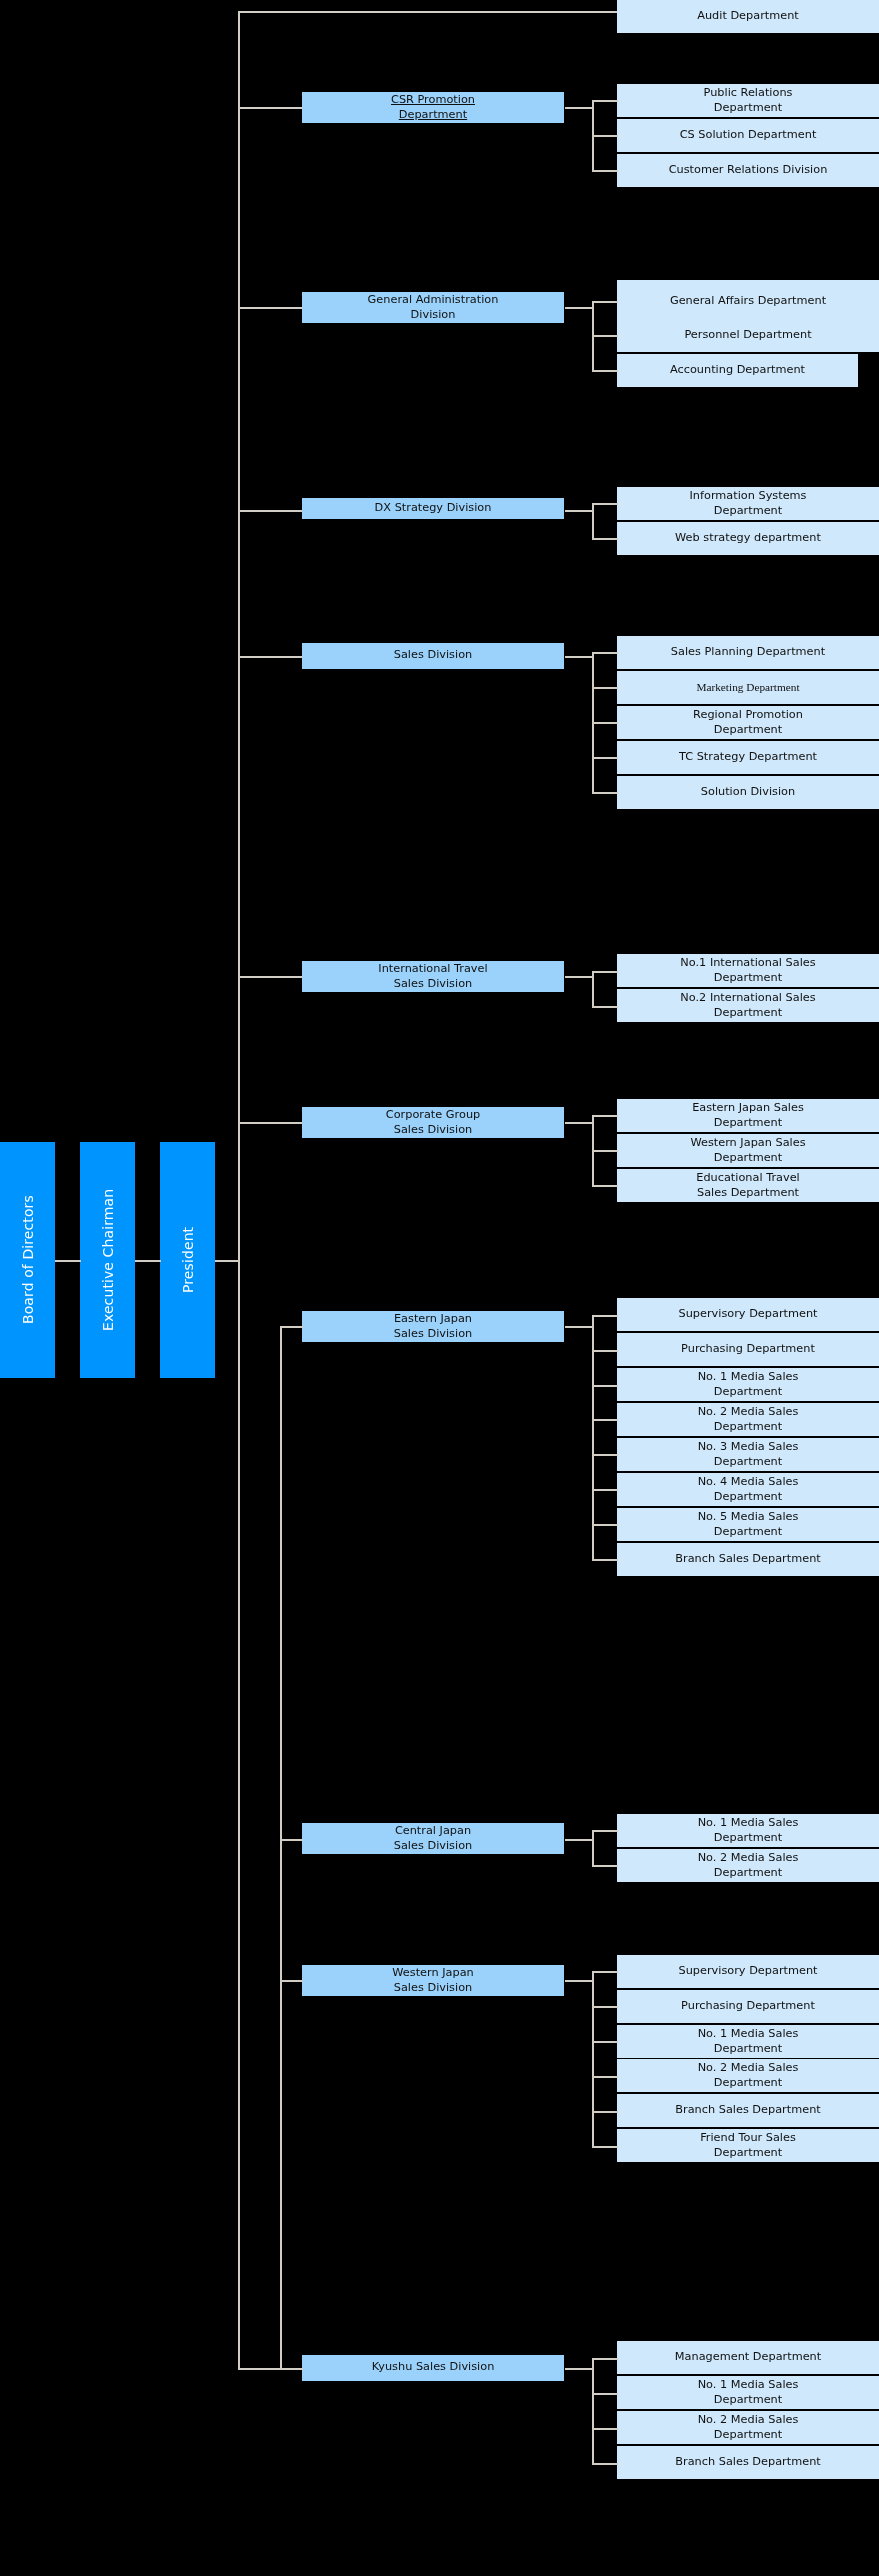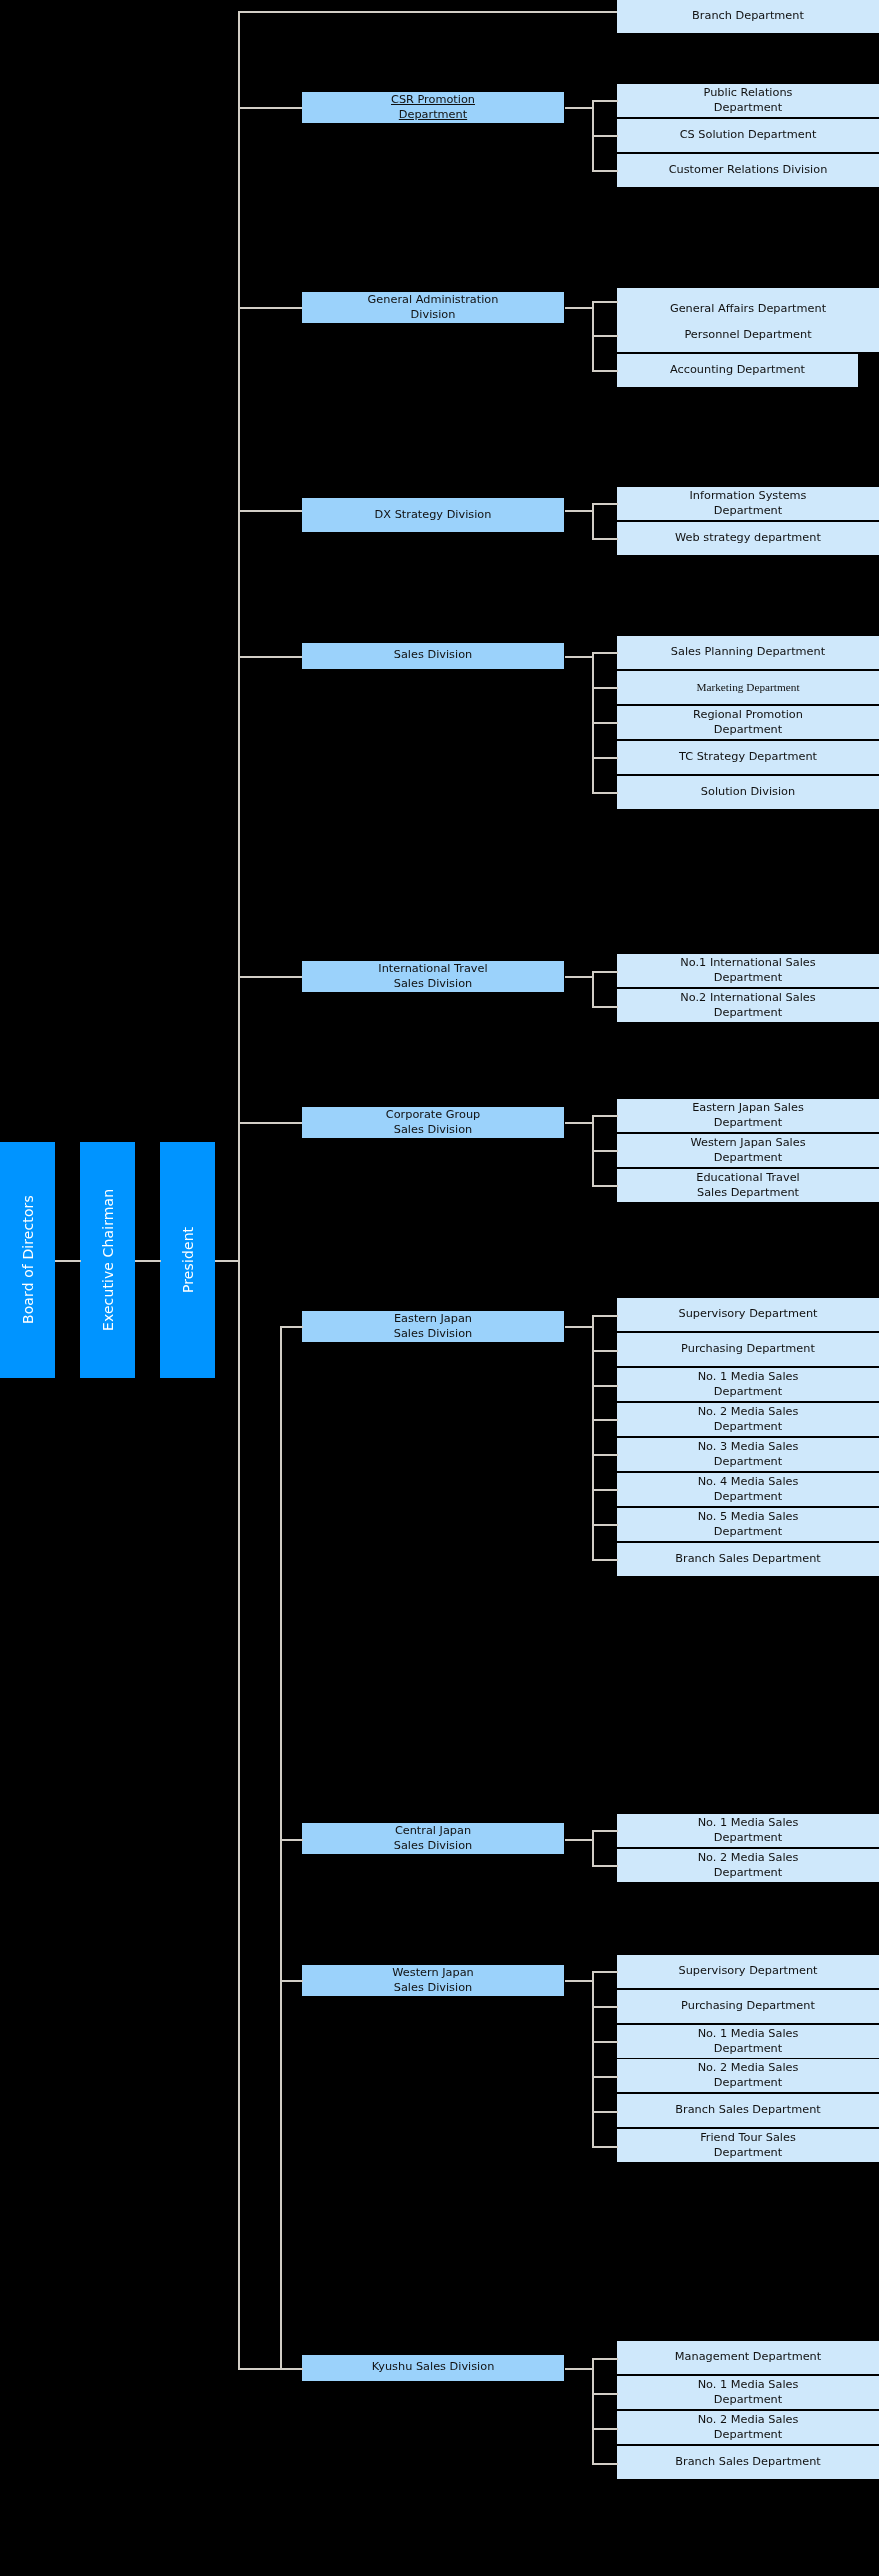--- a/index.html
+++ b/index.html
@@ -39,43 +39,43 @@
     <div class="l1" style="left: 0px; top: 1142px; width: 55px; height: 236px;">Board of Directors</div>
     <div class="l1" style="left: 80px; top: 1142px; width: 55px; height: 236px;">Executive Chairman</div>
     <div class="l1" style="left: 160px; top: 1142px; width: 55px; height: 236px;">President</div>
     <div class="hline" style="left: 55px; top: 1260px; width: 25.5px;"></div>
     <div class="hline" style="left: 135px; top: 1260px; width: 25.5px;"></div>
     <div class="hline" style="left: 215px; top: 1260px; width: 25px;"></div>
     <div class="vline" style="left: 238px; top: 107px; height: 2261px;"></div>
     <div class="vline" style="left: 238px; top: 11px; height: 96px;"></div>
     <div class="vline" style="left: 280px; top: 1326px; height: 1042px;"></div>
     <div class="hline" style="left: 238px; top: 2368px; width: 43px;"></div>
-    <div class="l3" style="left: 617px; top: 0px; width: 262px; height: 33px;">Branch Department</div>
+    <div class="l3" style="left: 617px; top: 0px; width: 262px; height: 33px;">Audit Department</div>
     <div class="hline" style="left: 238px; top: 11px; width: 379px;"></div>
     <div class="l2" style="left: 302px; top: 92px; width: 262px; height: 31px; text-decoration: underline;">CSR Promotion<br>Department</div>
     <div class="hline" style="left: 238px; top: 107px; width: 64px;"></div>
     <div class="hline" style="left: 565px; top: 107px; width: 28px;"></div>
     <div class="l3" style="left: 617px; top: 84px; width: 262px; height: 33px;">Public Relations<br>Department</div>
     <div class="hline" style="left: 592px; top: 100px; width: 25.5px;"></div>
     <div class="l3" style="left: 617px; top: 119px; width: 262px; height: 33px;">CS Solution Department</div>
     <div class="hline" style="left: 592px; top: 135px; width: 25.5px;"></div>
     <div class="l3" style="left: 617px; top: 154px; width: 262px; height: 33px;">Customer Relations Division</div>
     <div class="hline" style="left: 592px; top: 170px; width: 25.5px;"></div>
     <div class="vline" style="left: 592px; top: 100px; height: 70px;"></div>
     <div class="l2" style="left: 302px; top: 292px; width: 262px; height: 31px;">General Administration<br>Division</div>
     <div class="hline" style="left: 238px; top: 307px; width: 64px;"></div>
     <div class="hline" style="left: 565px; top: 307px; width: 28px;"></div>
-    <div class="l3" style="left: 617px; top: 288px; width: 262px; height: 43px;">General Affairs Department</div>
+    <div class="l3" style="left: 617px; top: 280px; width: 262px; height: 43px;">General Affairs Department</div>
     <div class="hline" style="left: 592px; top: 301px; width: 25.5px;"></div>
     <div class="l3" style="left: 617px; top: 319px; width: 262px; height: 33px;">Personnel Department</div>
     <div class="hline" style="left: 592px; top: 335px; width: 25.5px;"></div>
     <div class="l3" style="left: 617px; top: 354px; width: 241px; height: 33px;">Accounting Department</div>
     <div class="hline" style="left: 592px; top: 370px; width: 25.5px;"></div>
     <div class="vline" style="left: 592px; top: 301px; height: 70px;"></div>
-    <div class="l2" style="left: 302px; top: 498px; width: 262px; height: 34px;">DX Strategy Division</div>
+    <div class="l2" style="left: 302px; top: 498px; width: 262px; height: 21px;">DX Strategy Division</div>
     <div class="hline" style="left: 238px; top: 510px; width: 64px;"></div>
     <div class="hline" style="left: 565px; top: 510px; width: 28px;"></div>
     <div class="l3" style="left: 617px; top: 487px; width: 262px; height: 33px;">Information Systems<br>Department</div>
     <div class="hline" style="left: 592px; top: 503px; width: 25.5px;"></div>
     <div class="l3" style="left: 617px; top: 522px; width: 262px; height: 33px;">Web strategy department</div>
     <div class="hline" style="left: 592px; top: 538px; width: 25.5px;"></div>
     <div class="vline" style="left: 592px; top: 503px; height: 35px;"></div>
     <div class="l2" style="left: 302px; top: 643px; width: 262px; height: 25.5px;">Sales Division</div>
     <div class="hline" style="left: 238px; top: 656px; width: 64px;"></div>
     <div class="hline" style="left: 565px; top: 656px; width: 28px;"></div>

